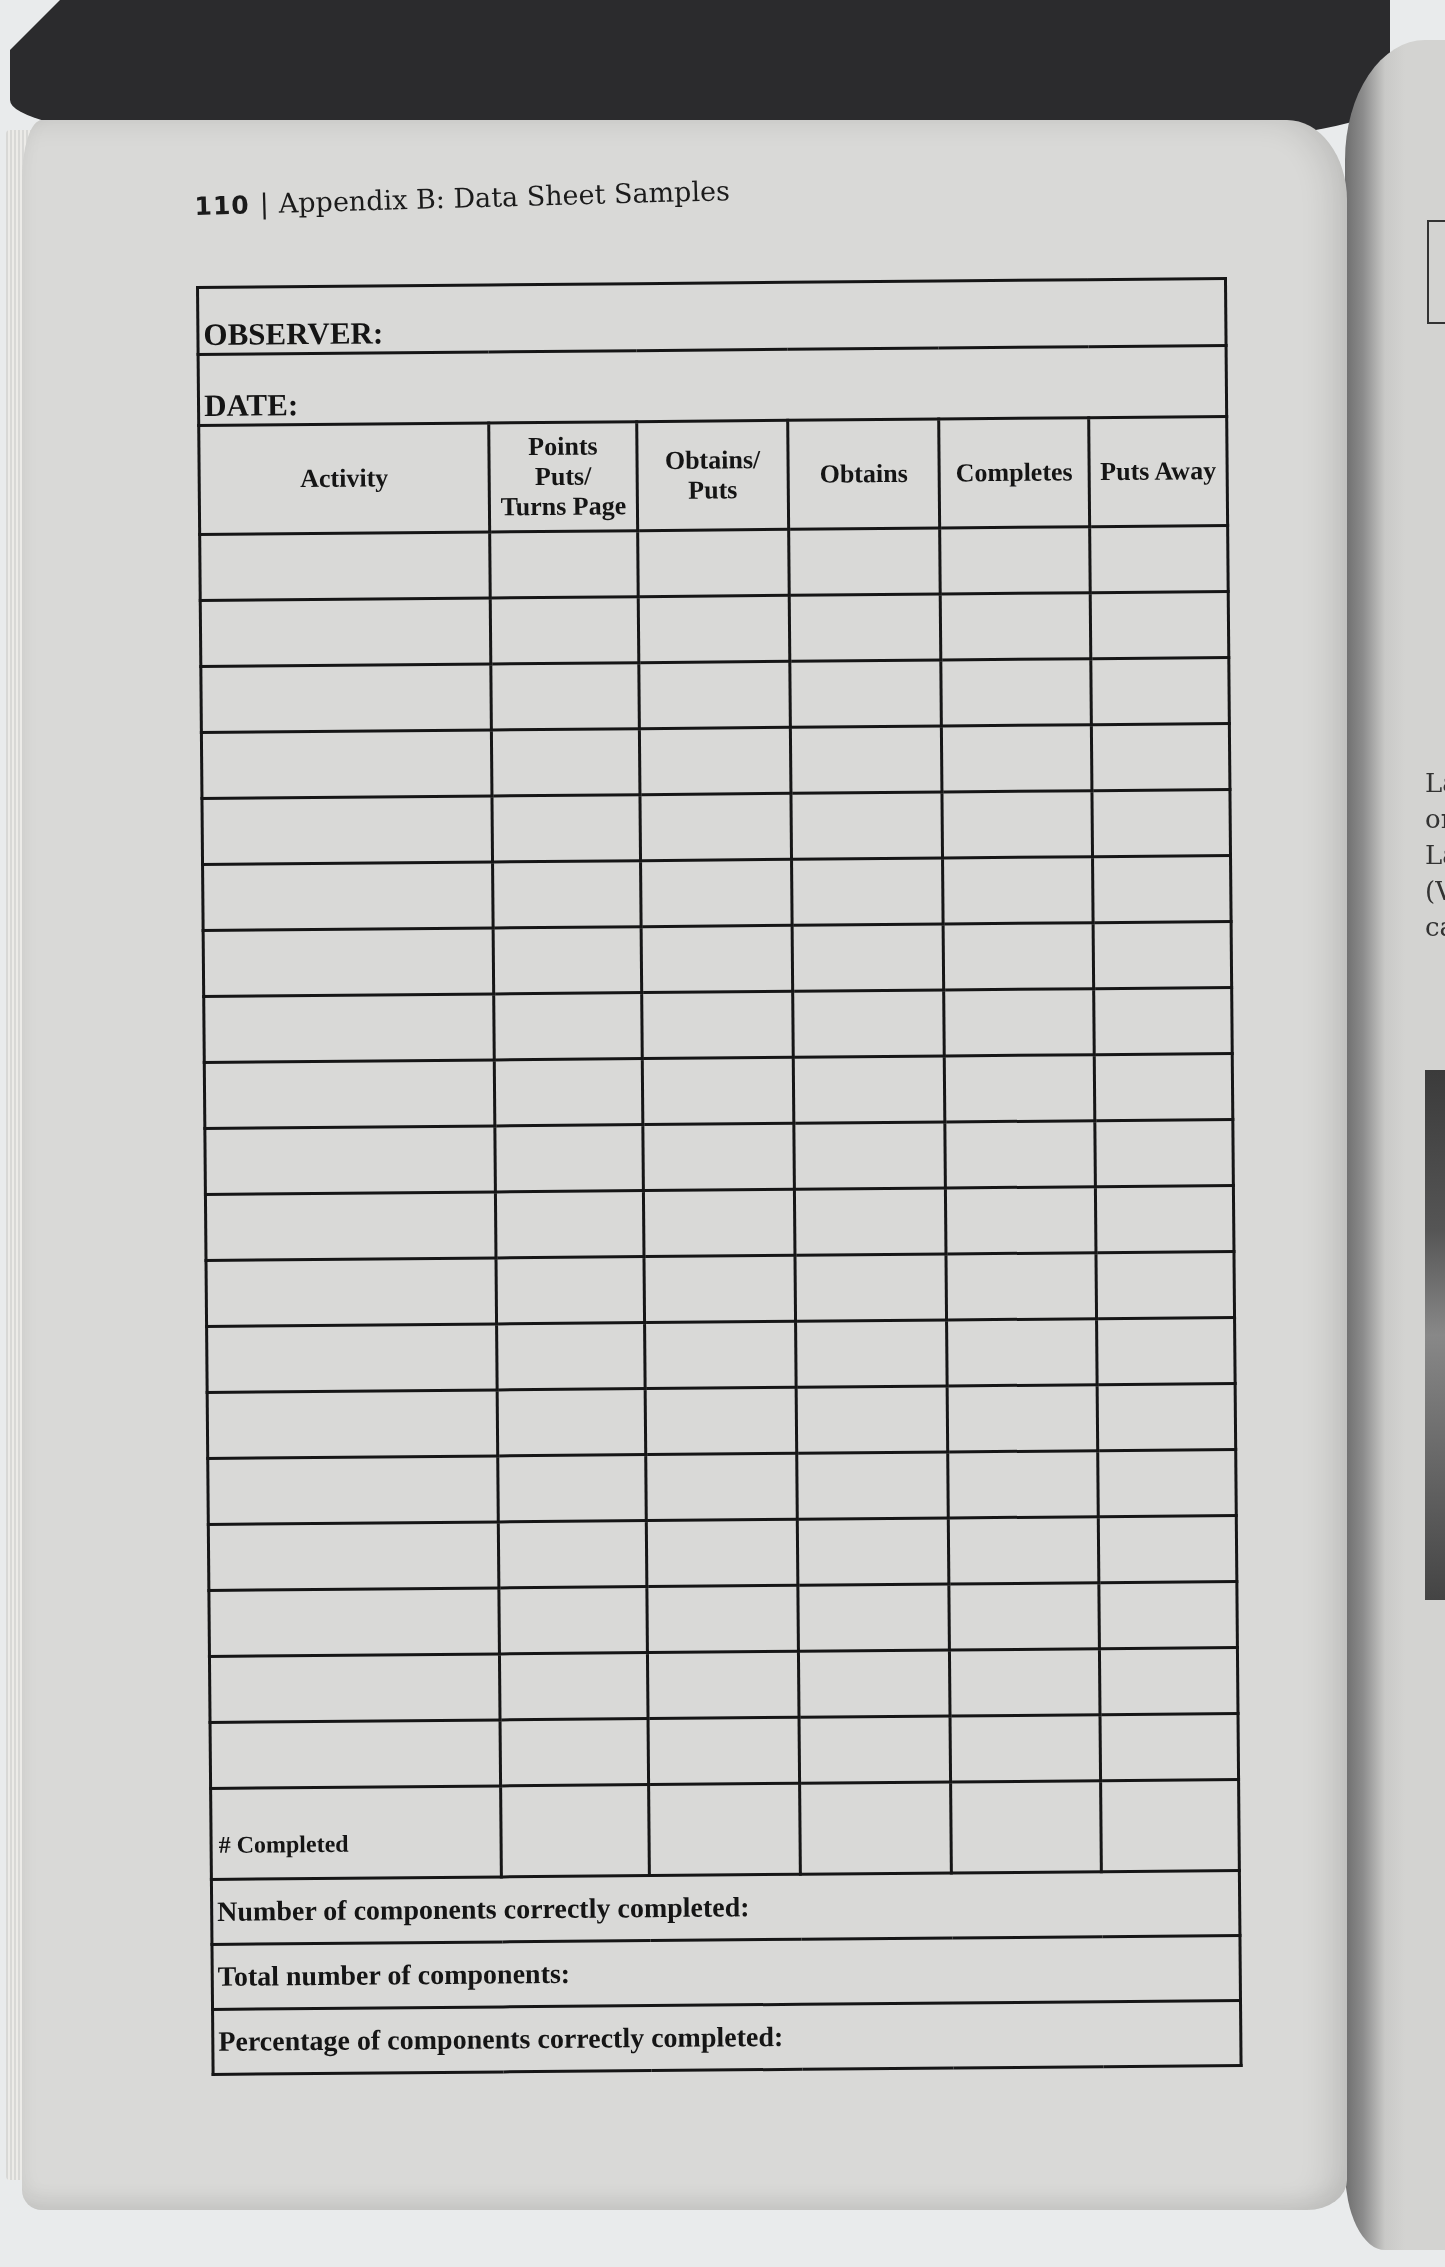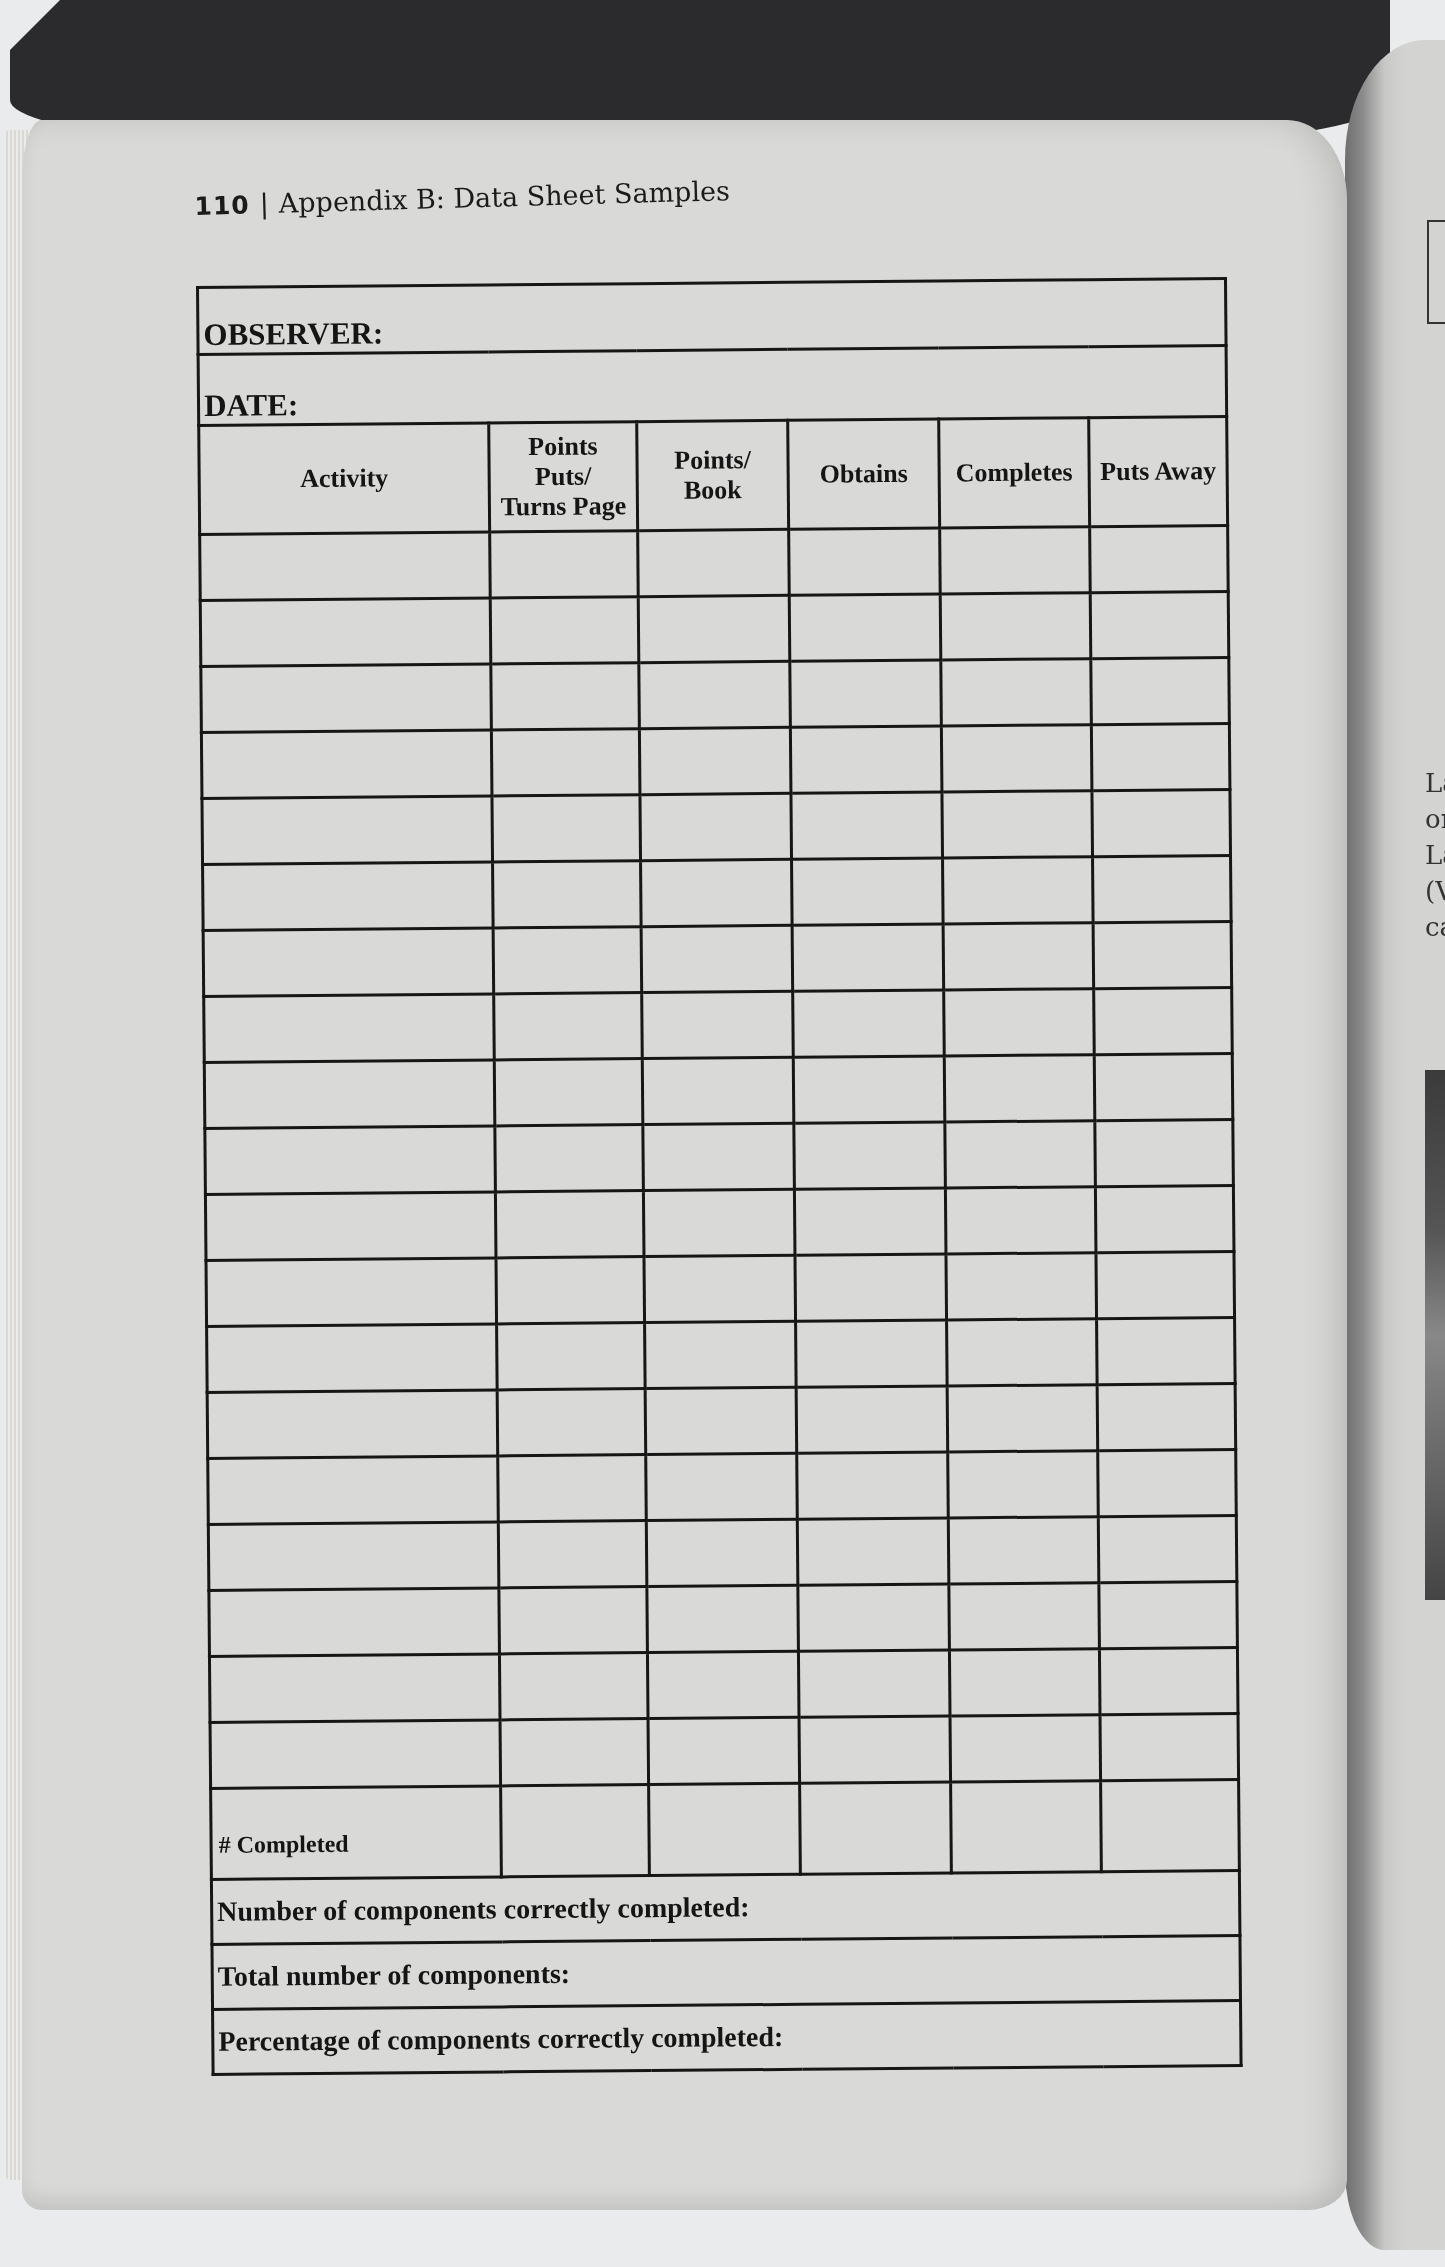--- a/index.html
+++ b/index.html
@@ -125,22 +125,22 @@
         <td colspan="6"><span>DATE:</span></td>
       </tr>
       <tr class="head-row">
         <th>Activity</th>
         <th>
           <span>Points</span><br>
           <span>Puts/</span><br>
           <span>Turns Page</span>
         </th>
         <th>
-          <span>Points/</span><br>
-          <span>Book</span>
+          <span>Obtains/</span><br>
+          <span>Puts</span>
         </th>
         <th>Obtains</th>
         <th>Completes</th>
         <th>Puts Away</th>
       </tr>
 
       <tr class="data-row">
           <td></td>
           <td></td>
           <td></td>

